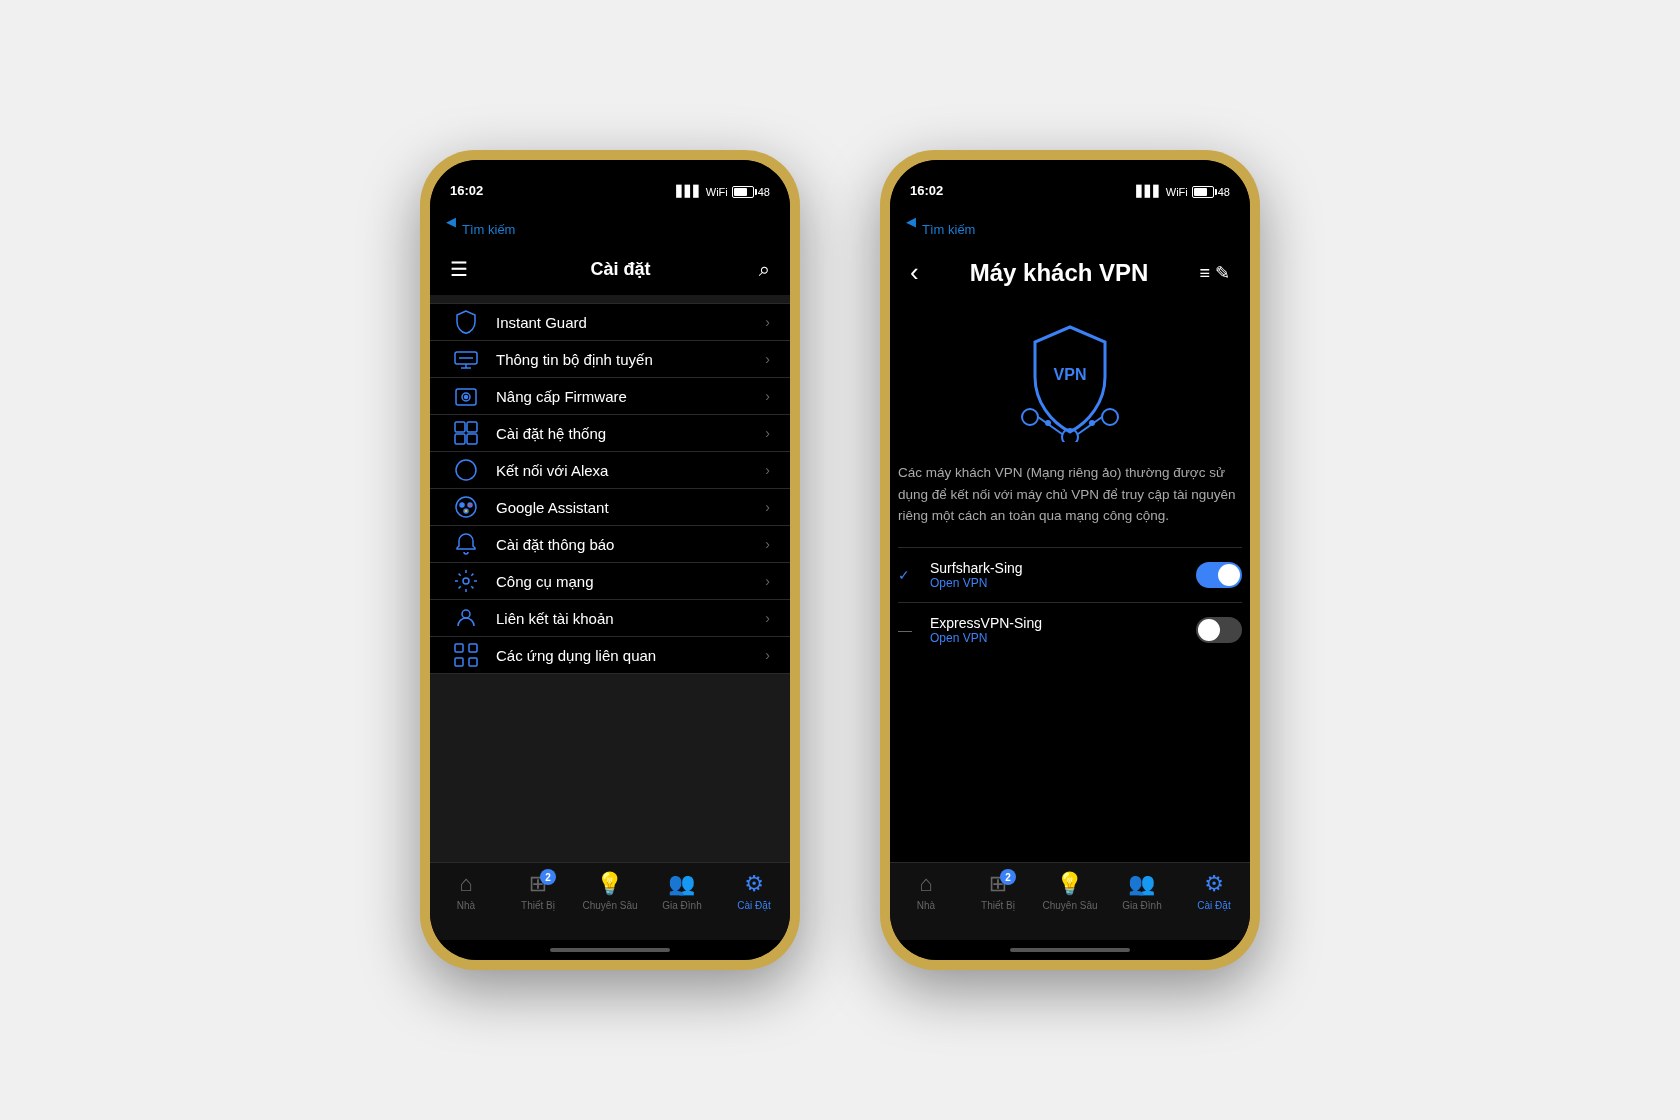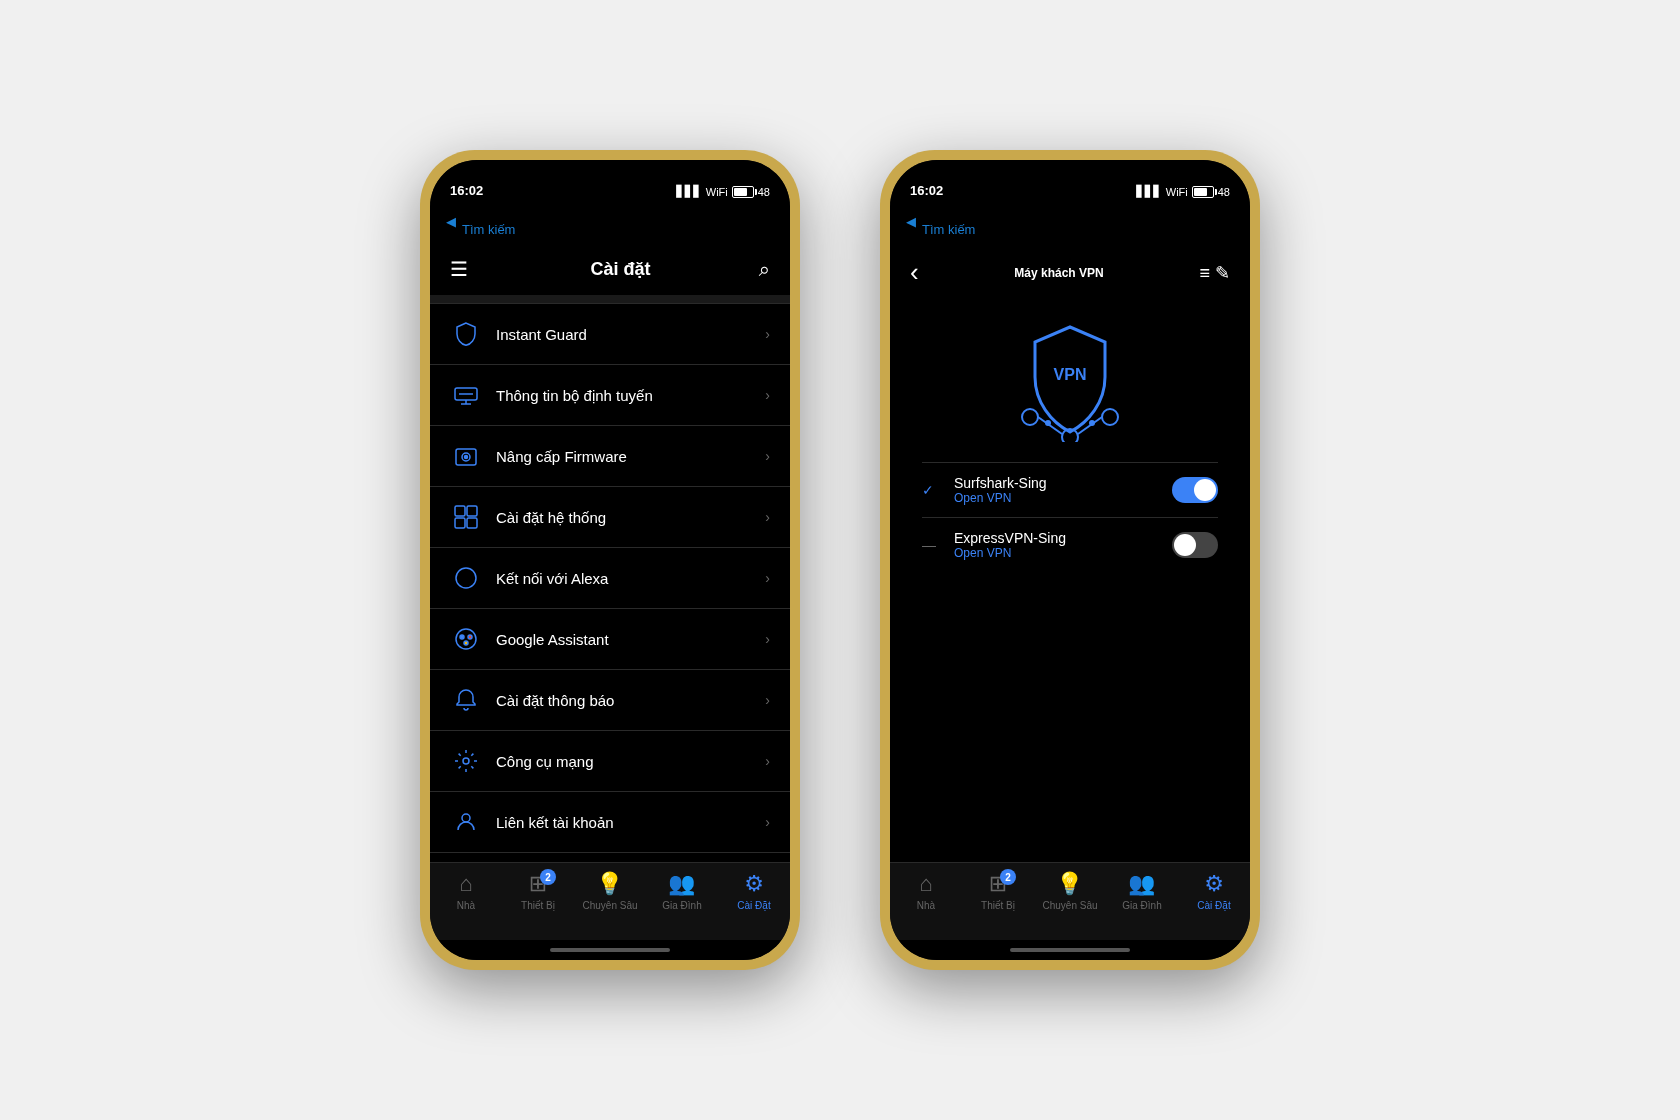--- a/index.html
+++ b/index.html
@@ -150,21 +150,21 @@
     .content {
       flex: 1;
       overflow: hidden;
       background: #1a1a1a;
     }
 
     
     .menu-item {
       display: flex;
       align-items: center;
-      padding: 14px 20px;
+      padding: 2px 20px;
       border-bottom: 1px solid #2a2a2a;
       cursor: pointer;
       background: #000;
     }
     .menu-item:first-child {
       border-top: 1px solid #2a2a2a;
       margin-top: 8px;
     }
     .menu-icon {
       width: 32px;
@@ -263,32 +263,32 @@
       justify-content: space-between;
       padding: 12px 20px 14px;
       flex-shrink: 0;
     }
     .vpn-back {
       color: #fff;
       font-size: 22px;
     }
     .vpn-title {
       color: #fff;
-      font-size: 12px;
+      font-size: 24px;
       font-weight: 600;
     }
     .vpn-edit {
       color: #fff;
       font-size: 18px;
     }
 
     .vpn-content {
       flex: 1;
       background: #000;
-      padding: 20px 32px 10px;
+      padding: 20px 8px 10px;
       overflow: hidden;
     }
 
     .vpn-logo {
       display: flex;
       justify-content: center;
       margin-bottom: 20px;
     }
 
     .vpn-description {
@@ -588,20 +588,21 @@
           <circle cx="105" cy="95" r="8" fill="none" stroke="#3b82f6" stroke-width="2"></circle>
 
           <line x1="33" y1="95" x2="57" y2="112" stroke="#3b82f6" stroke-width="2"></line>
           <line x1="73" y1="112" x2="97" y2="95" stroke="#3b82f6" stroke-width="2"></line>
 
           <circle cx="43" cy="101" r="3" fill="#3b82f6"></circle>
           <circle cx="87" cy="101" r="3" fill="#3b82f6"></circle>
         </svg>
       </div>
 
+      <p class="vpn-description">Các máy khách VPN (Mạng riêng ảo) thường được sử dụng để kết nối với máy chủ VPN để truy cập tài nguyên riêng một cách an toàn qua mạng công cộng.</p>
 
 
       <div class="vpn-item">
         <span class="vpn-item-check">✓</span>
         <div class="vpn-item-info">
           <div class="vpn-item-name">Surfshark-Sing</div>
           <div class="vpn-item-type">Open VPN</div>
         </div>
         <div class="toggle on">
           <div class="toggle-knob"></div>

